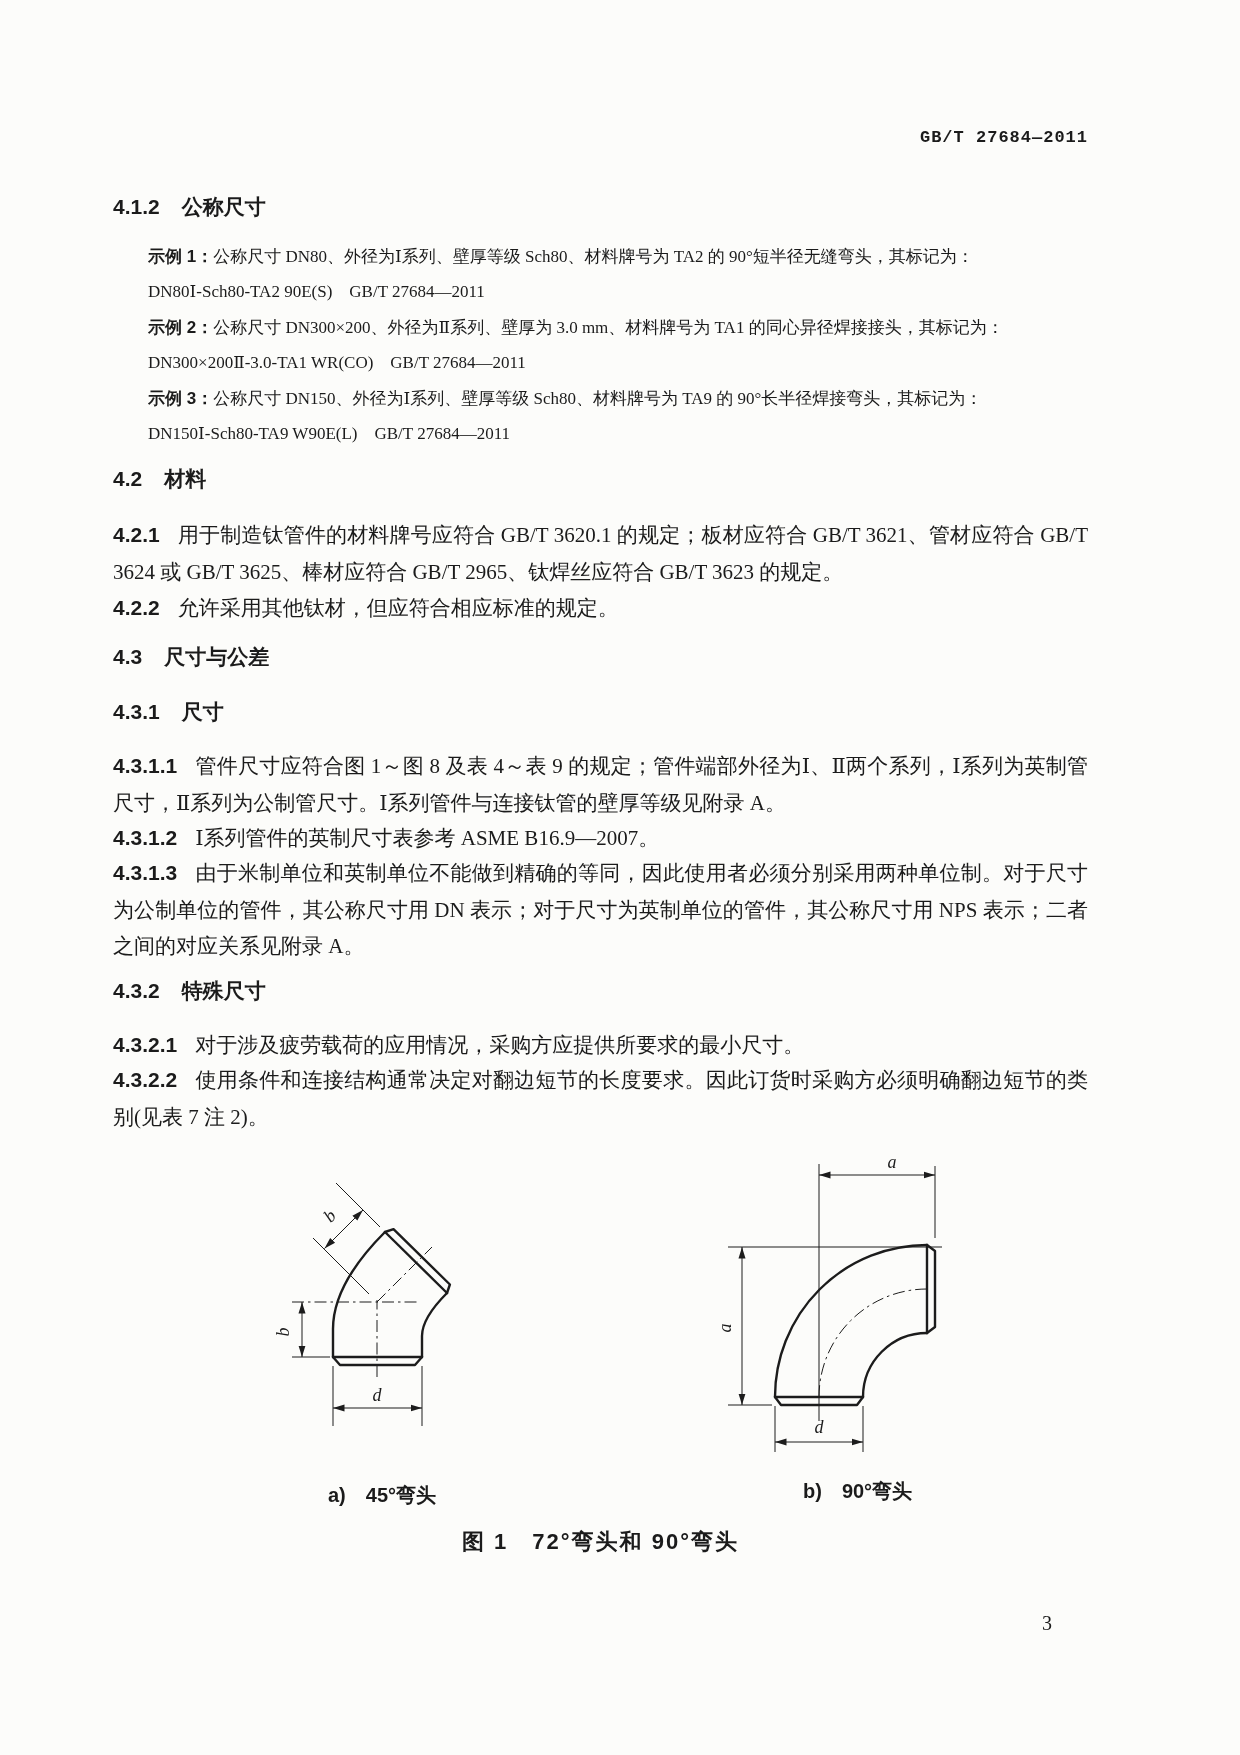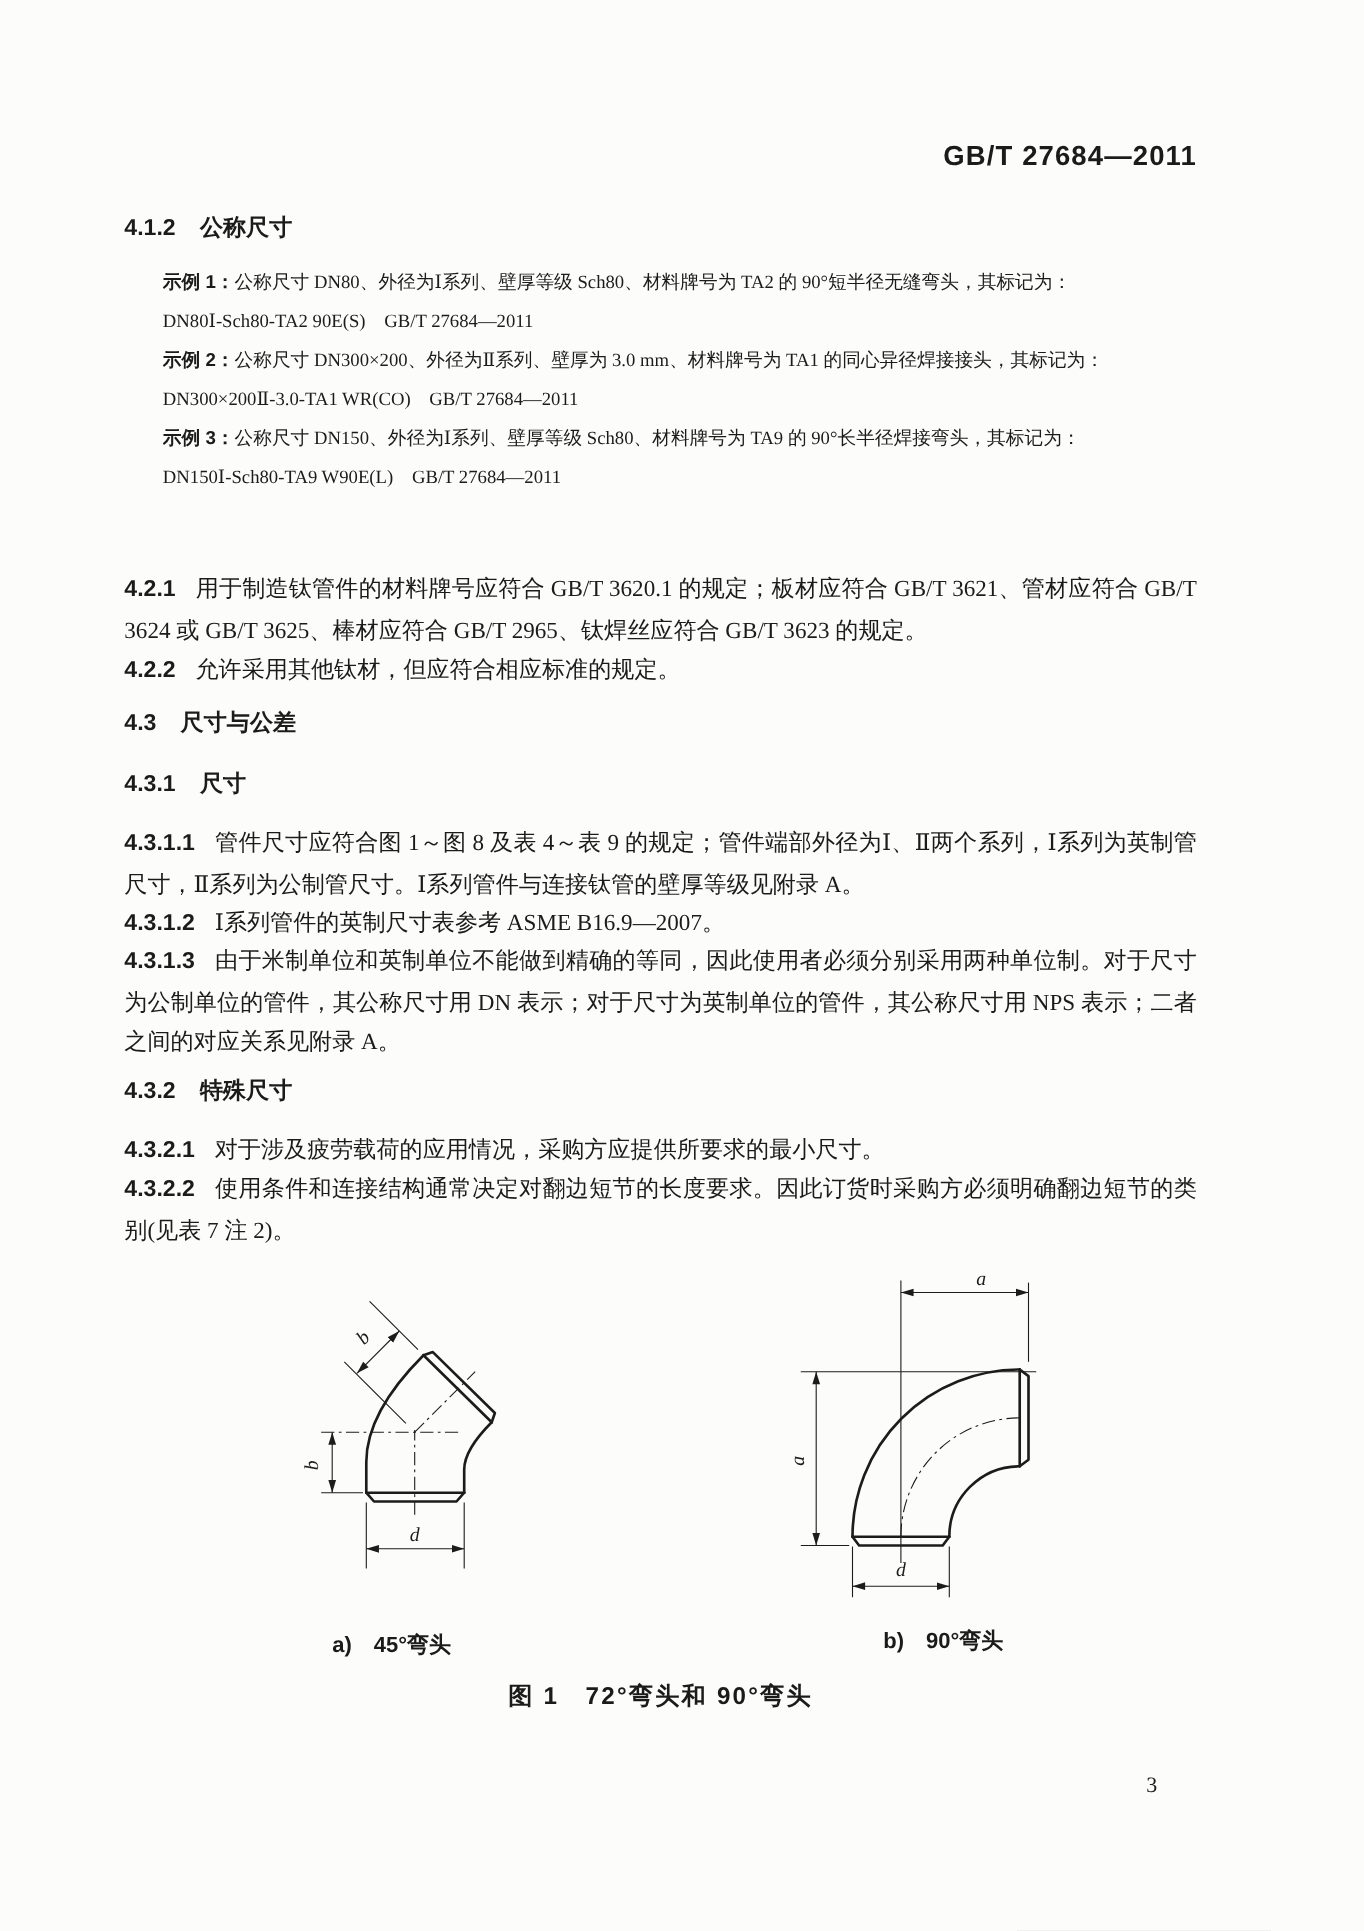--- a/index.html
+++ b/index.html
@@ -10,23 +10,23 @@
     background:#fcfcfa;
     overflow:hidden;
     font-family:"Liberation Serif","DejaVu Serif",serif;
     color:#1b1b1b;
   }
   .abs{position:absolute;}
   .std-code{
     left:113px;width:975px;top:128px;
     text-align:right;
     font-weight:bold;
-    font-size:25px;
+    font-size:17px;
     letter-spacing:1px;
-    font-family:Liberation Sans, sans-serif;
+    font-family:Liberation Mono, monospace;
   }
   .h-clause{
     left:113px;width:975px;
     font-family:"Liberation Sans","DejaVu Sans",sans-serif;
     font-weight:bold;
     font-size:21px;
     white-space:nowrap;
   }
   .h-clause .num{margin-right:22px;}
   .para{
@@ -94,20 +94,23 @@
 
   <div class="abs examples" style="top:239px;">
     <div class="ex-line"><span class="ex-label">示例 1：</span><span>公称尺寸 DN80、外径为Ⅰ系列、壁厚等级 Sch80、材料牌号为 TA2 的 90°短半径无缝弯头，其标记为：</span></div>
     <div class="ex-line">DN80Ⅰ-Sch80-TA2 90E(S)　GB/T 27684—2011</div>
     <div class="ex-line"><span class="ex-label">示例 2：</span><span>公称尺寸 DN300×200、外径为Ⅱ系列、壁厚为 3.0 mm、材料牌号为 TA1 的同心异径焊接接头，其标记为：</span></div>
     <div class="ex-line">DN300×200Ⅱ-3.0-TA1 WR(CO)　GB/T 27684—2011</div>
     <div class="ex-line"><span class="ex-label">示例 3：</span><span>公称尺寸 DN150、外径为Ⅰ系列、壁厚等级 Sch80、材料牌号为 TA9 的 90°长半径焊接弯头，其标记为：</span></div>
     <div class="ex-line">DN150Ⅰ-Sch80-TA9 W90E(L)　GB/T 27684—2011</div>
   </div>
 
+  <div class="abs h-clause" style="top:465px;">
+    <span class="num">4.2</span><span>材料</span>
+  </div>
 
   <div class="abs para" style="top:517px;">
     <span class="num">4.2.1</span><span>用于制造钛管件的材料牌号应符合 GB/T 3620.1 的规定；板材应符合 GB/T 3621、管材应符合 GB/T 3624 或 GB/T 3625、棒材应符合 GB/T 2965、钛焊丝应符合 GB/T 3623 的规定。</span>
   </div>
 
   <div class="abs para" style="top:590px;">
     <span class="num">4.2.2</span><span>允许采用其他钛材，但应符合相应标准的规定。</span>
   </div>
 
   <div class="abs h-clause" style="top:643px;">
@@ -212,19 +215,19 @@
       <path class="tl" d="M223,256 V302"></path>
       <path class="tl" d="M135,292 H223" marker-start="url(#as2)" marker-end="url(#ae2)"></path>
     </g>
     <g>
       <text text-anchor="middle" x="252" y="18">a</text>
       <text text-anchor="middle" transform="translate(91,178) rotate(-90)">a</text>
       <text text-anchor="middle" x="179" y="283">d</text>
     </g>
   </svg>
 
-  <div class="abs fig-caption" style="left:302px;top:1482px;text-align:right;">a)　45°弯头</div>
+  <div class="abs fig-caption" style="left:328px;top:1482px;text-align:right;">a)　45°弯头</div>
   <div class="abs fig-caption" style="left:803px;top:1478px;">b)　90°弯头</div>
   <div class="abs fig-title" style="top:1527px;">图 1　72°弯头和 90°弯头</div>
 
   <div class="abs page-num">3</div>
 
 </div>
 
 </body></html>

